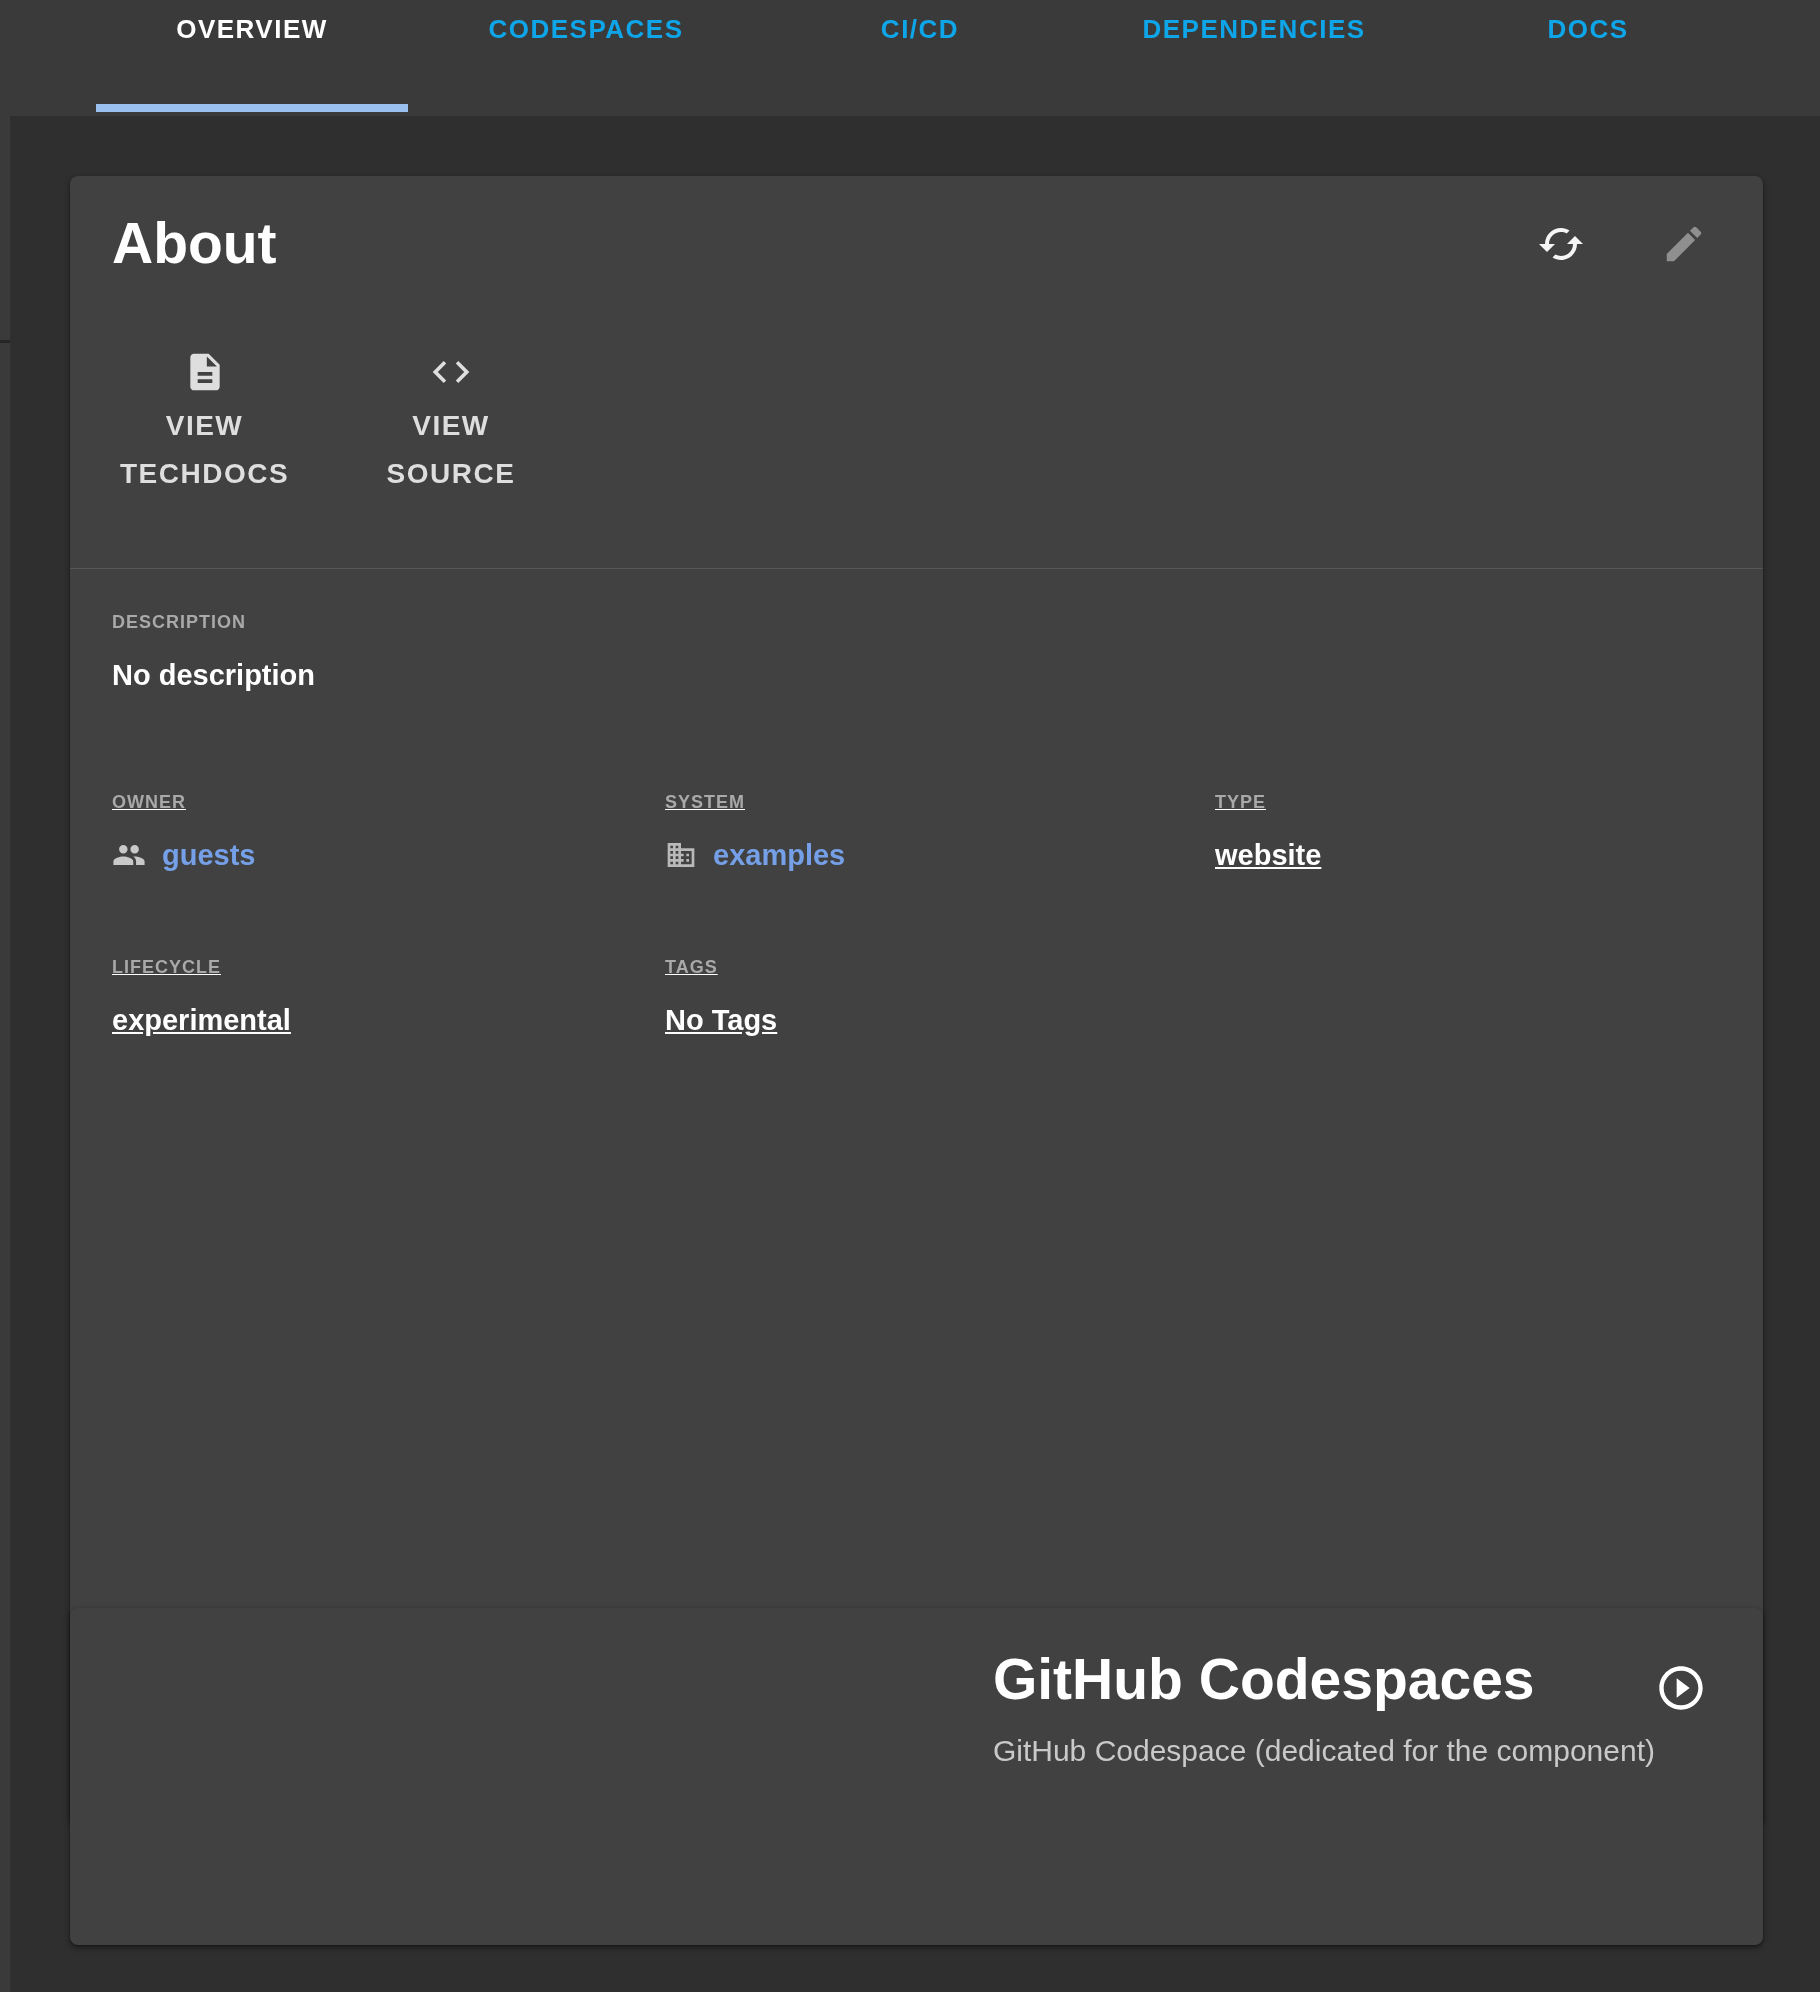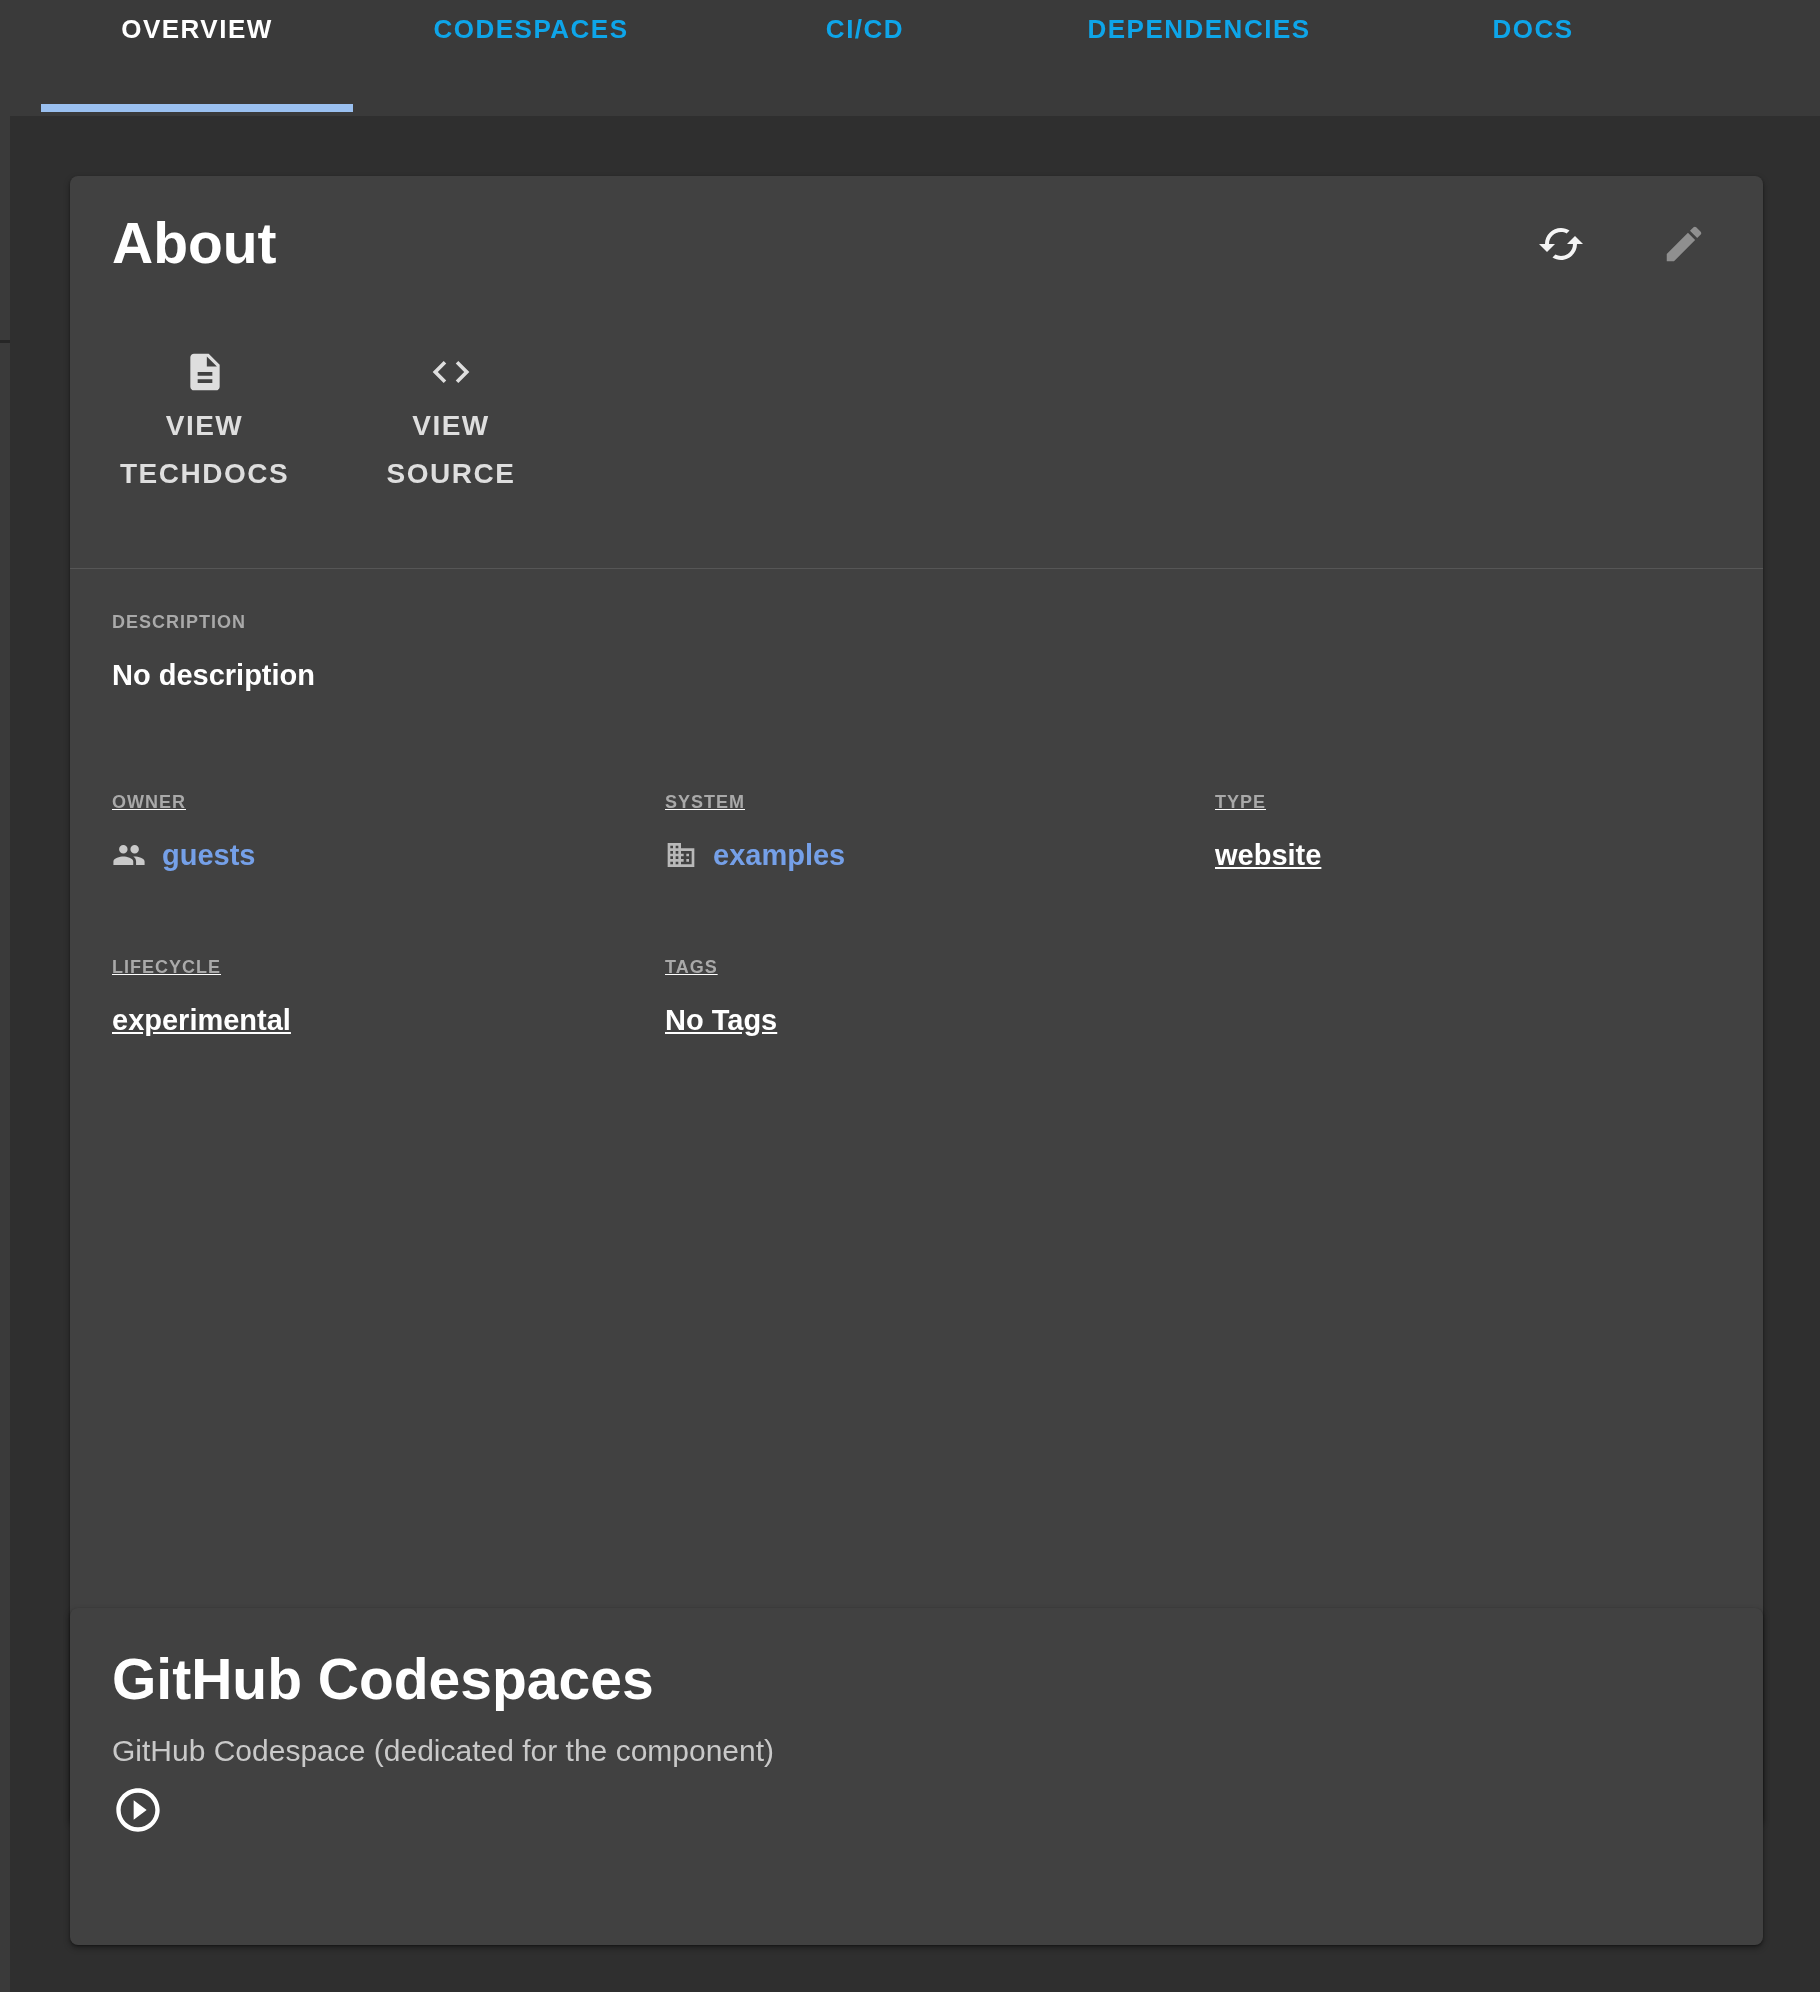--- a/index.html
+++ b/index.html
@@ -9,21 +9,21 @@
     font-family:"Liberation Sans","DejaVu Sans",sans-serif;
     position:relative; overflow:hidden;
     color:#fff;
   }
 
   
   .tabbar {
     position:absolute; top:0; left:0; width:1820px; height:116px;
     background:#3a3a3a;
     display:flex; align-items:flex-start;
-    padding-left:41px;
+    padding-left:96px;
   }
   .tab {
     position:relative;
     width:312px; height:116px;
     margin-right:22px;
     display:flex; justify-content:center;
     padding-top:14px;
     font-size:26px; font-weight:700; letter-spacing:1.5px;
     color:#0ea5e9; cursor:pointer;
     text-transform:uppercase;
@@ -111,21 +111,20 @@
     display:grid;
     grid-template-columns:553px 550px 1fr;
     row-gap:78px;
     text-decoration:underline;
   }
 
   
   .cs-header {
     display:flex; justify-content:flex-end; align-items:flex-start;
     padding:40px 56px 0 42px;
-    flex-direction:column;
   }
   .cs-subtitle {
     margin-top:20px;
     font-size:30px; font-weight:400; line-height:38px; color:#c9c9c9;
   }
   .cs-play { margin-top:14px; }
 </style>
 </head>
 <body>
 

